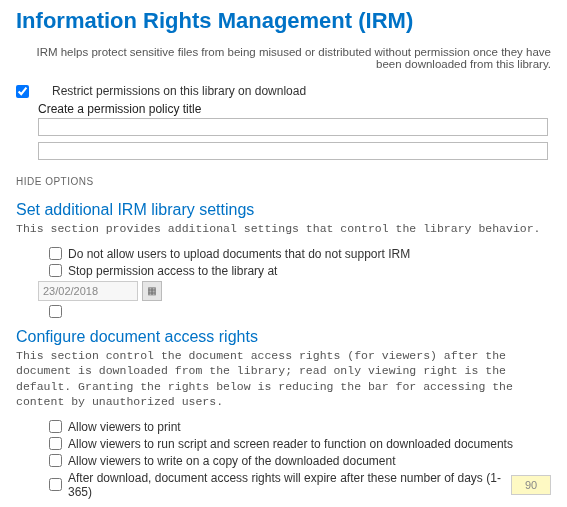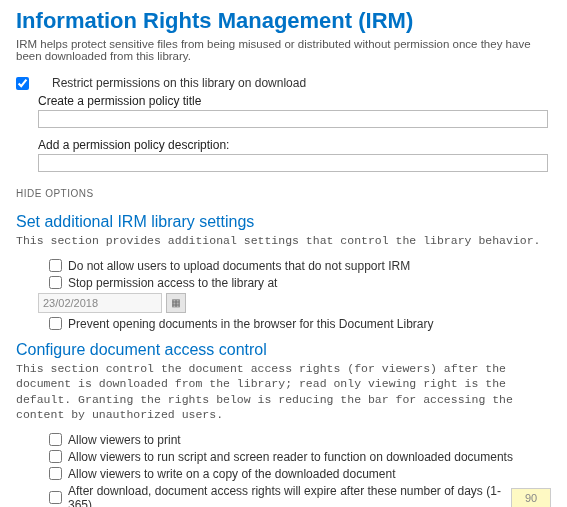--- a/index.html
+++ b/index.html
@@ -12,23 +12,24 @@
     box-sizing: border-box;
     background: #fff;
   }
   .page-title {
     color: #0072c6;
     font-size: 22px;
     font-weight: 700;
     margin: 0 0 2px 0;
   }
   .page-subtitle {
-    margin: 4px 0 14px 0;
+    margin: 12px 0 14px 0;
     color: #555;
     font-size: 11.5px;
+    text-align: right;
   }
   .row-check {
     display: flex;
     align-items: flex-start;
     gap: 23px;
     margin-bottom: 2px;
   }
   .row-check input[type=checkbox] {
     margin: 1px 0 0 0;
   }
@@ -83,21 +84,21 @@
   }
   .sub-indent {
     margin-left: 22px;
     display: flex;
     align-items: center;
     gap: 4px;
     margin-top: 2px;
     margin-bottom: 4px;
   }
   .date-input {
-    width: 124px;
+    width: 100px;
     height: 20px;
     border: 1px solid #ccc;
     background: #f7f7f7;
     font-size: 11px;
     color: #888;
     padding: 0 4px;
     box-sizing: border-box;
   }
   .num-input {
     width: 40px;
@@ -130,21 +131,20 @@
 
 <div class="row-check">
   <input type="checkbox" checked="" style="">
   <span class="opt-label">Restrict permissions on this library on download</span>
 </div>
 
 <div class="indent">
   <div class="field-label">Create a permission policy title</div>
   <input type="text" class="text-input" value="" style="">
 
-  <div class="field-label">Add a permission policy description:</div>
   <input type="text" class="text-input" value="" style="">
 </div>
 
 <div class="hide-options">HIDE OPTIONS</div>
 
 <div class="section-title">Set additional IRM library settings</div>
 <p class="section-desc">This section provides additional settings that control the library behavior.</p>
 
 <div class="opt-row">
   <input type="checkbox" style="">
@@ -153,24 +153,23 @@
 <div class="opt-row">
   <input type="checkbox" style="">
   <span class="opt-label">Stop permission access to the library at</span>
 </div>
 <div class="sub-indent">
   <input type="text" class="date-input" disabled="" value="23/02/2018" style="">
   <span class="cal-icon">▦</span>
 </div>
 <div class="opt-row">
   <input type="checkbox" style="">
-  <span class="opt-label">Prevent opening documents in the browser for this Document Library</span>
 </div>
 
-<div class="section-title">Configure document access control</div>
+<div class="section-title">Configure document access rights</div>
 <p class="section-desc">This section control the document access rights (for viewers) after the document is downloaded from the library; read only viewing right is the default. Granting the rights below is reducing the bar for accessing the content by unauthorized users.</p>
 
 <div class="opt-row">
   <input type="checkbox" style="">
   <span class="opt-label">Allow viewers to print</span>
 </div>
 <div class="opt-row">
   <input type="checkbox" style="">
   <span class="opt-label">Allow viewers to run script and screen reader to function on downloaded documents</span>
 </div>

